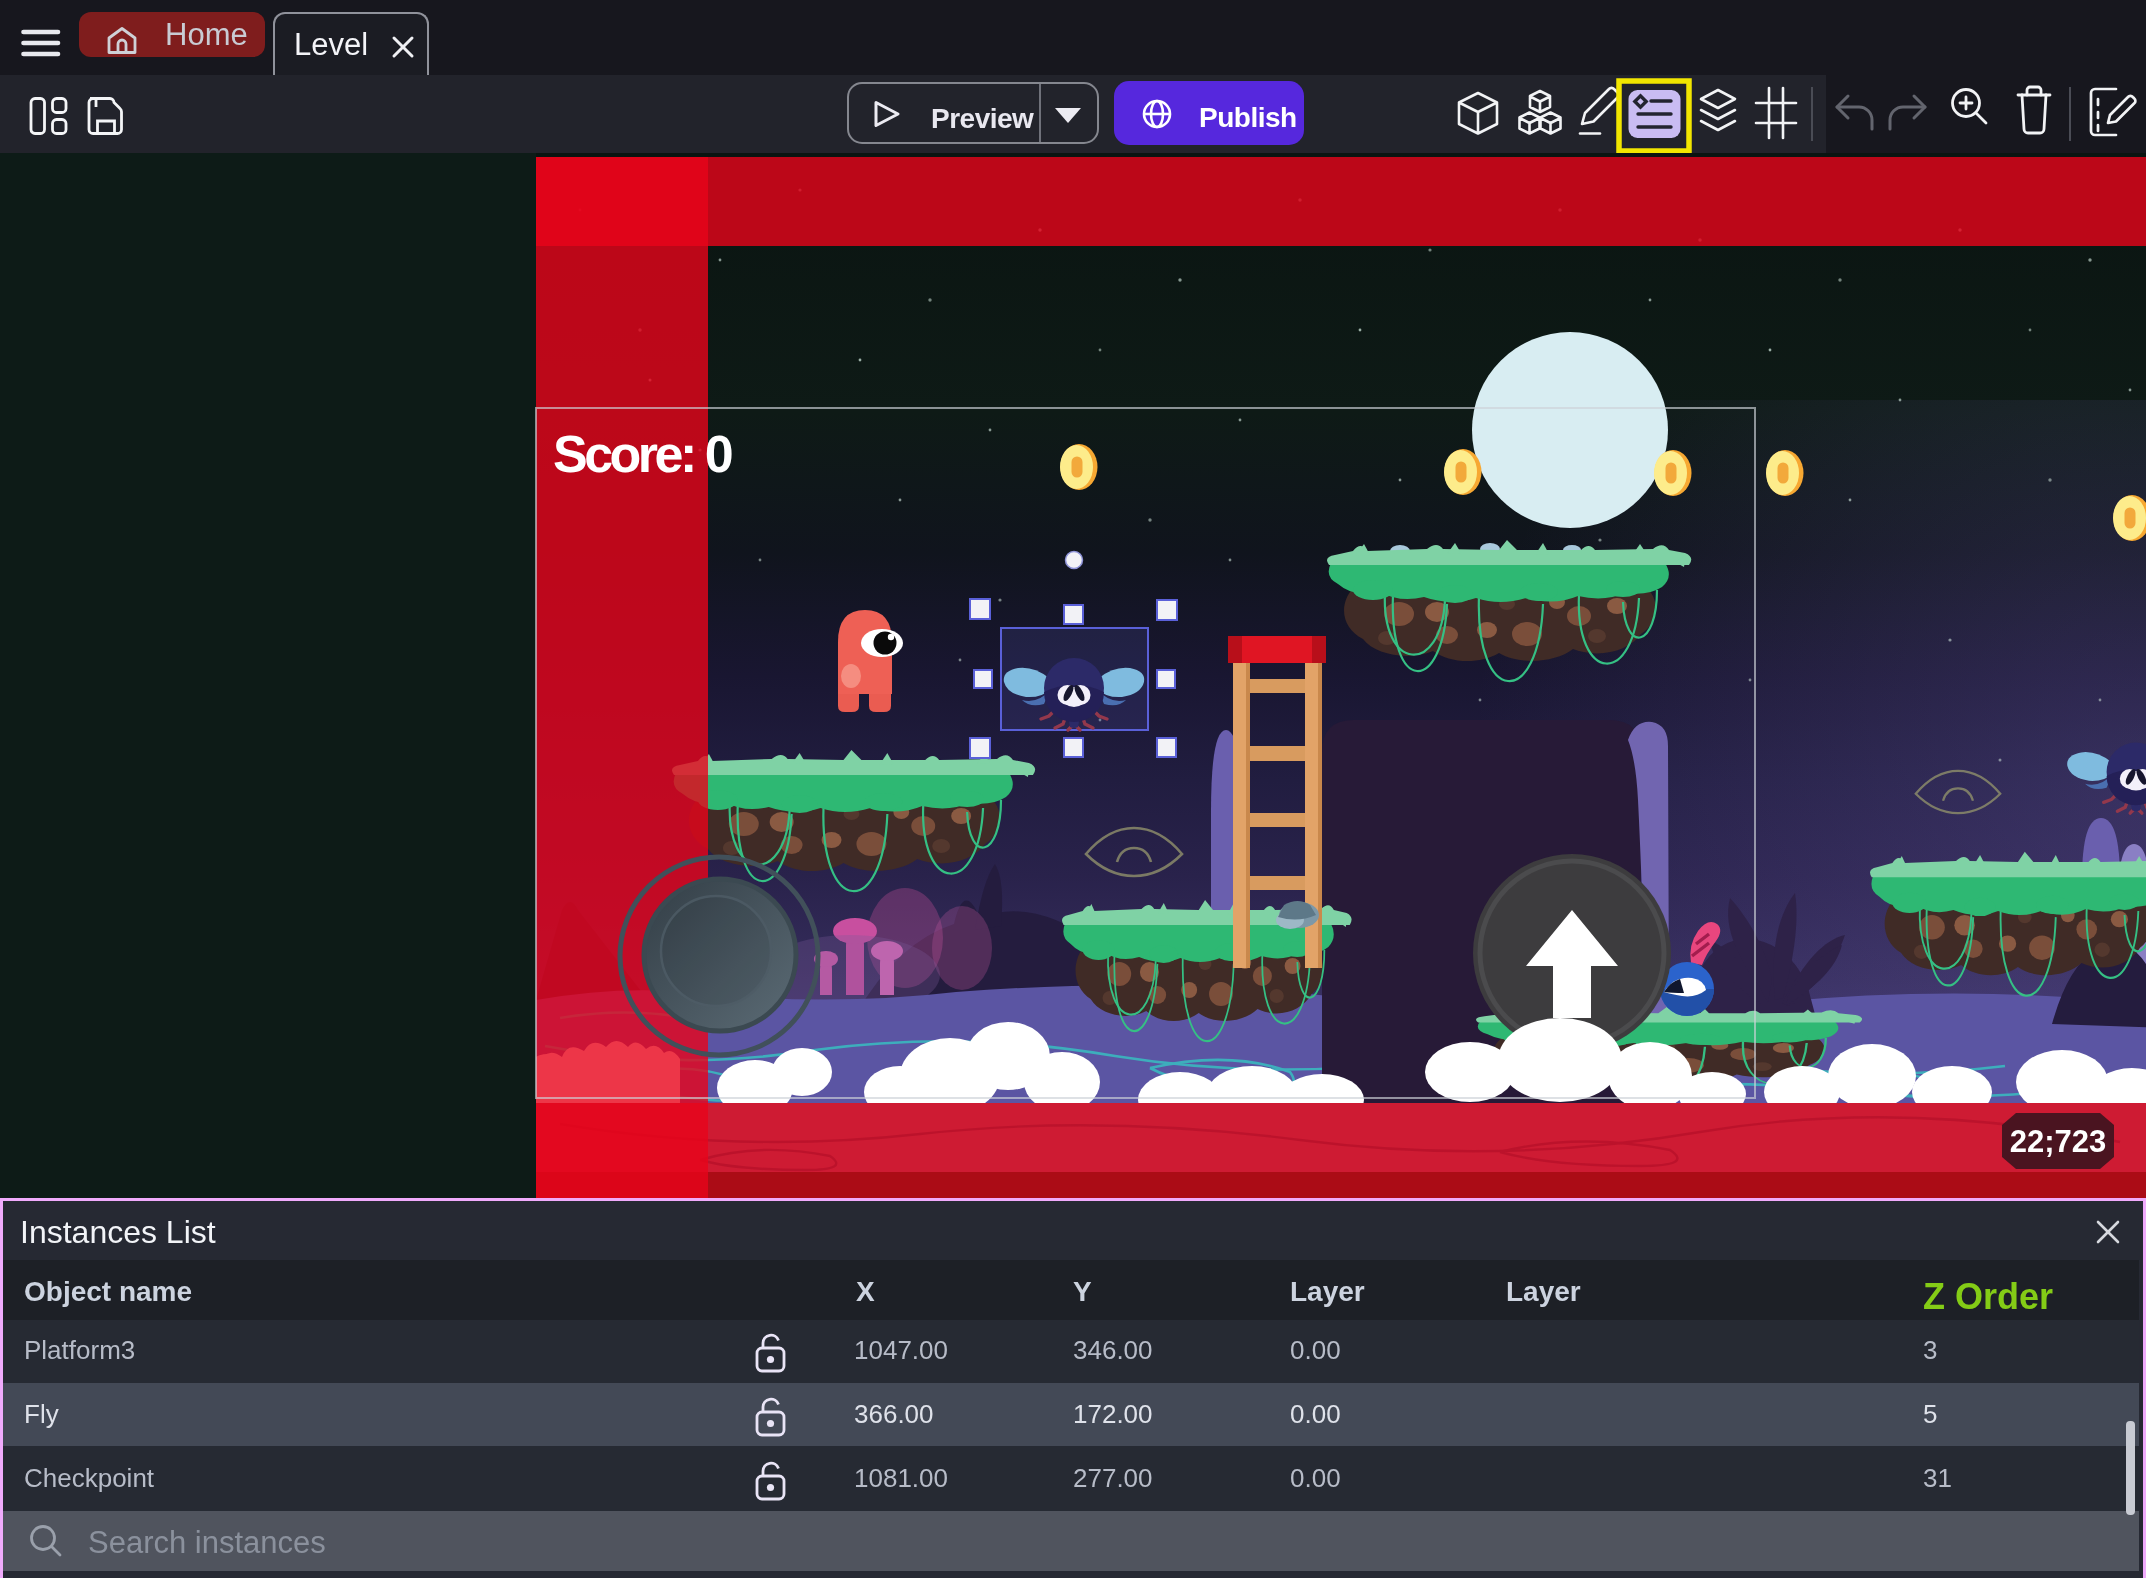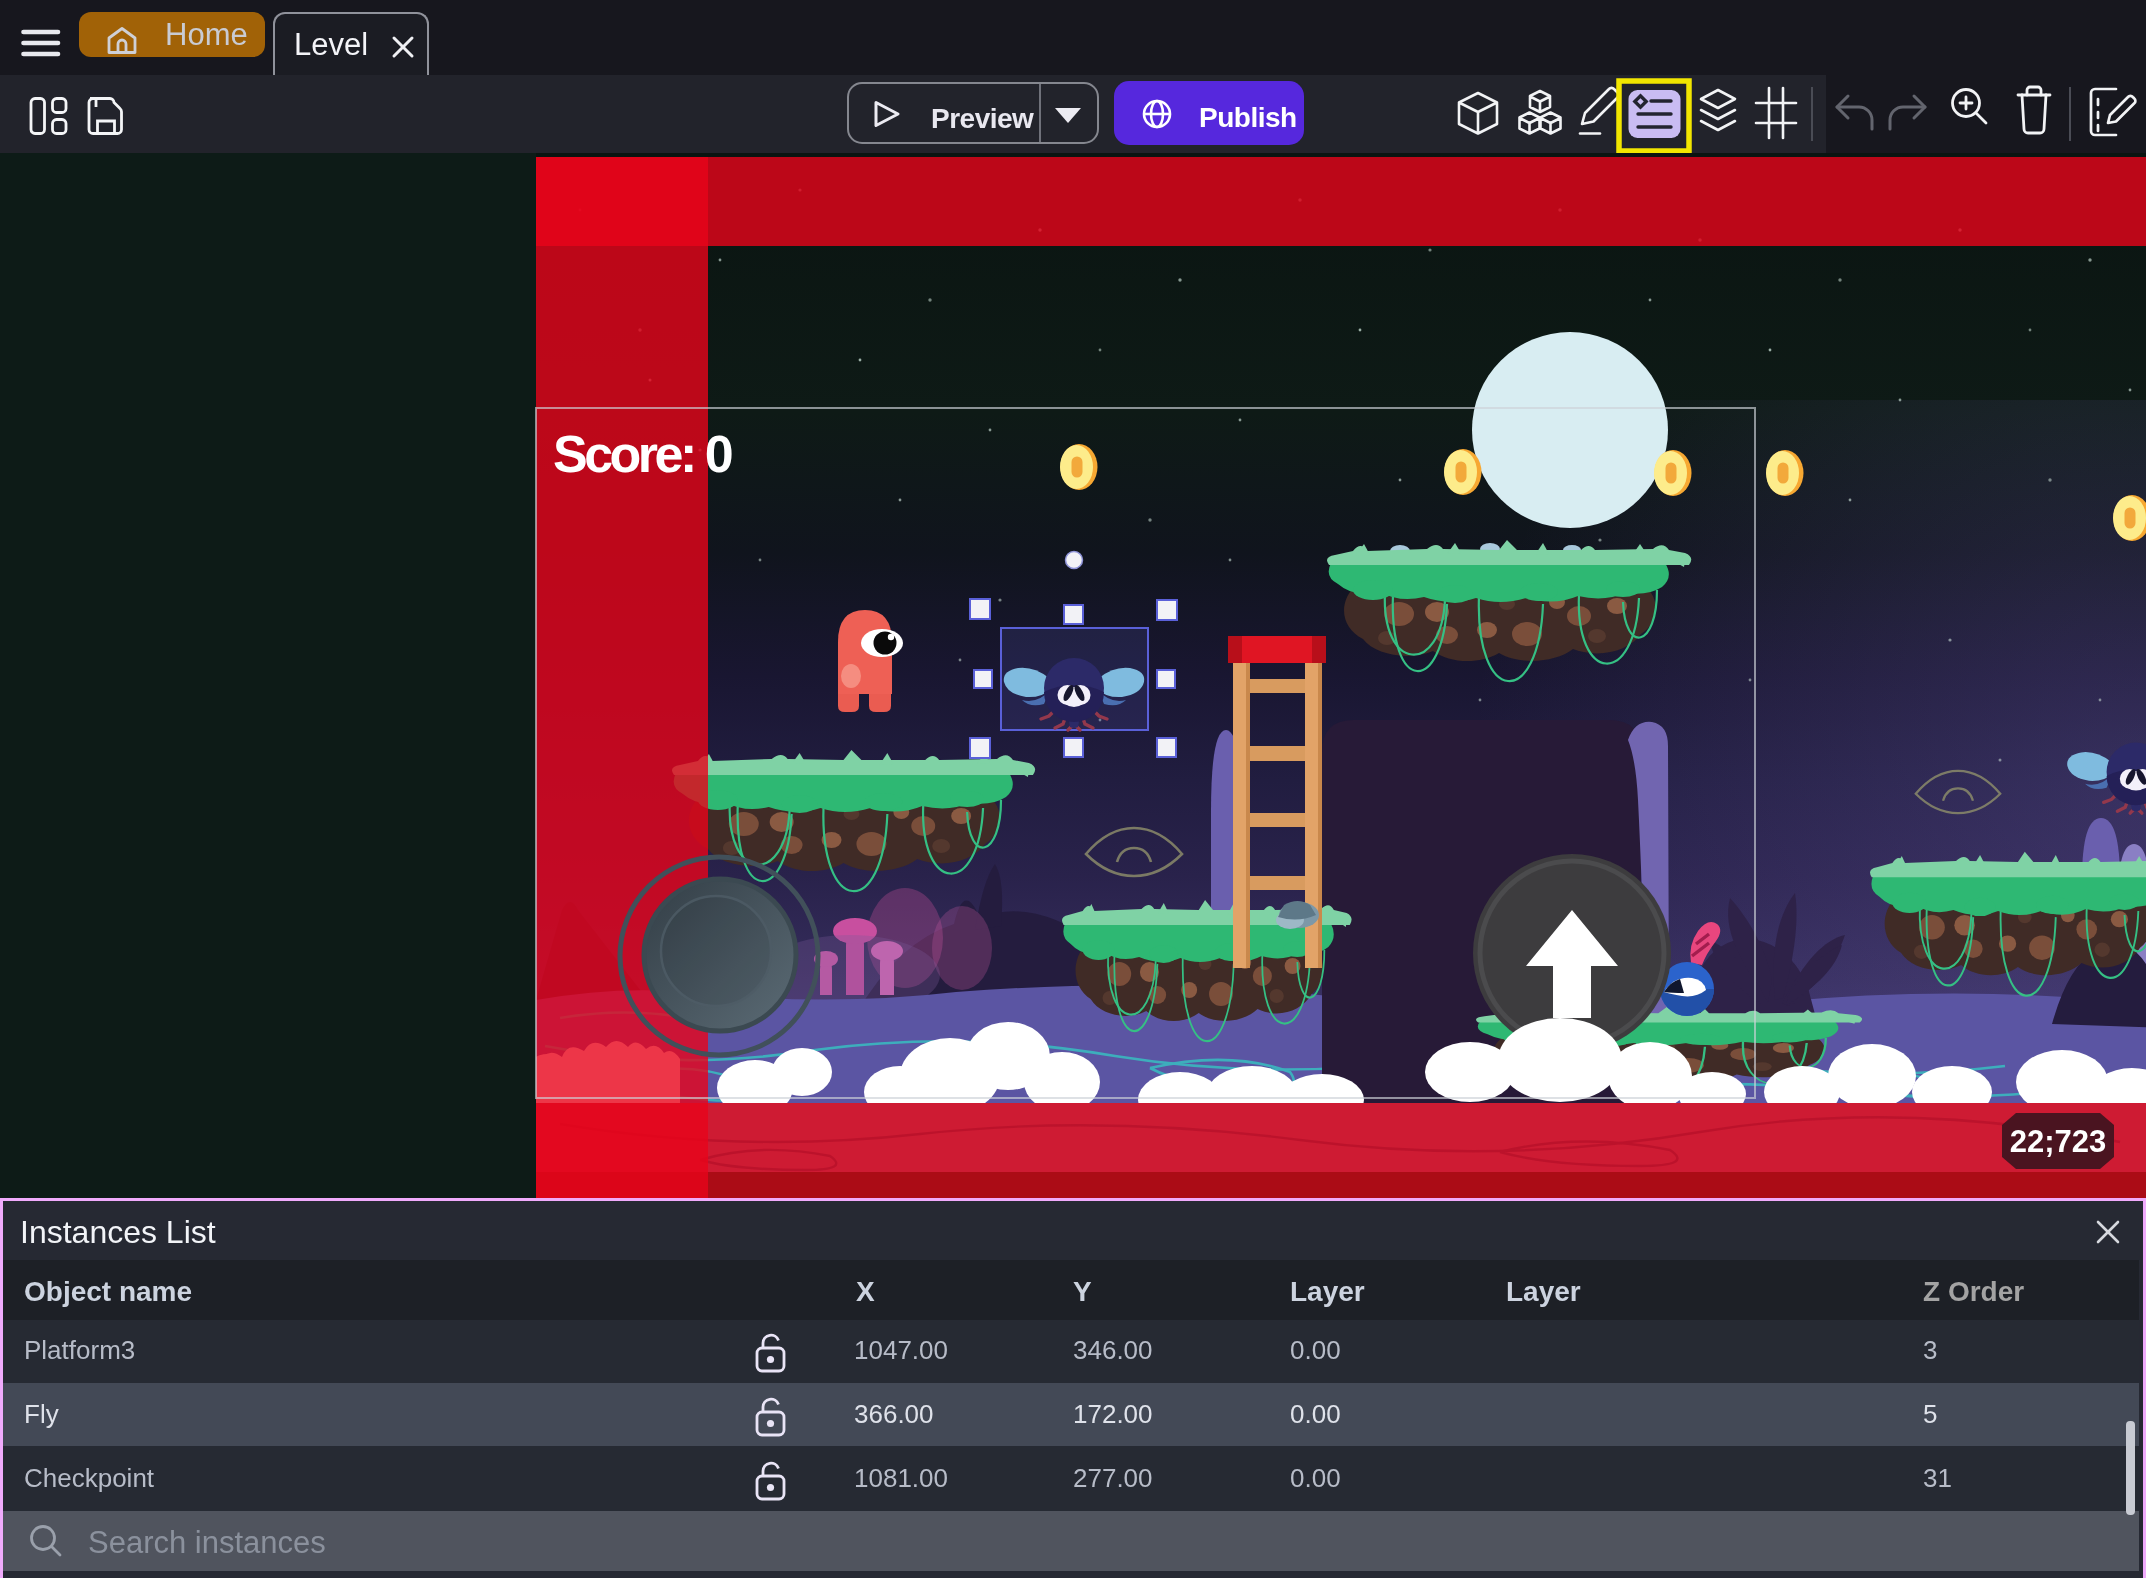--- a/index.html
+++ b/index.html
@@ -1,21 +1,21 @@
 <!DOCTYPE html>
 <html><head>
 <meta charset="utf-8">
 <style>
   html,body{margin:0;padding:0;width:2146px;height:1578px;overflow:hidden;background:#17171e;
     font-family:"Liberation Sans",sans-serif;}
   .abs{position:absolute;}
   #page{position:relative;width:2146px;height:1578px;}
   
   #tabbar{position:absolute;left:0;top:0;width:2146px;height:75px;background:#17171e;}
-  .tab{position:absolute;top:12px;height:45px;background:#a16207;border-radius:12px;
+  .tab{position:absolute;top:12px;height:45px;background:#7f1d1d;border-radius:12px;
        color:#c9cbd3;font-size:31px;display:flex;align-items:center;}
   #tab-level{background:#1b1c23;border:2px solid #90929b;border-bottom:none;height:63px;
        border-radius:12px 12px 0 0;color:#f4f4f8;}
   
   #toolbar{position:absolute;left:0;top:75px;width:1826px;height:78px;background:#22232b;}
   
   #panel{position:absolute;left:0;top:1198px;width:2146px;height:388px;background:#262933;
          border:3px solid #f0abfc;box-sizing:border-box;}
   .prow{position:absolute;left:0;width:2136px;}
   .ptxt{position:absolute;color:#b7bcc8;font-size:26px;white-space:nowrap;}
@@ -506,21 +506,21 @@
     <div class="prow" style="top:119px;height:63px;background:#262a33;"></div>
     <div class="prow" style="top:182px;height:63px;background:#434956;"></div>
     <div class="prow" style="top:245px;height:65px;background:#262a33;"></div>
     <div class="prow" style="top:310px;height:60px;background:#50545e;"></div>
 
     <div class="ptxt" style="left:21px;top:75px;font-size:28px;font-weight:bold;color:#ccd3df;">Object name</div>
     <div class="ptxt" style="left:853px;top:75px;font-size:28px;font-weight:bold;color:#ccd3df;">X</div>
     <div class="ptxt" style="left:1070px;top:75px;font-size:28px;font-weight:bold;color:#ccd3df;">Y</div>
     <div class="ptxt" style="left:1287px;top:75px;font-size:28px;font-weight:bold;color:#ccd3df;">Layer</div>
     <div class="ptxt" style="left:1503px;top:75px;font-size:28px;font-weight:bold;color:#ccd3df;">Layer</div>
-    <div class="ptxt" style="left:1920px;top:75px;font-size:28px;font-weight:bold;color:#a3a3a3;">Z Order</div>
+    <div class="ptxt" style="left:1920px;top:75px;font-size:36px;font-weight:bold;color:#84cc16;">Z Order</div>
 
     <div class="ptxt" style="left:21px;top:134px;">Platform3</div>
     <div class="ptxt" style="left:851px;top:134px;">1047.00</div>
     <div class="ptxt" style="left:1070px;top:134px;">346.00</div>
     <div class="ptxt" style="left:1287px;top:134px;">0.00</div>
     <div class="ptxt" style="left:1920px;top:134px;">3</div>
     <div class="ptxt" style="left:21px;top:198px;color:#dfe2ea;">Fly</div>
     <div class="ptxt" style="left:851px;top:198px;color:#dfe2ea;">366.00</div>
     <div class="ptxt" style="left:1070px;top:198px;color:#dfe2ea;">172.00</div>
     <div class="ptxt" style="left:1287px;top:198px;color:#dfe2ea;">0.00</div>

